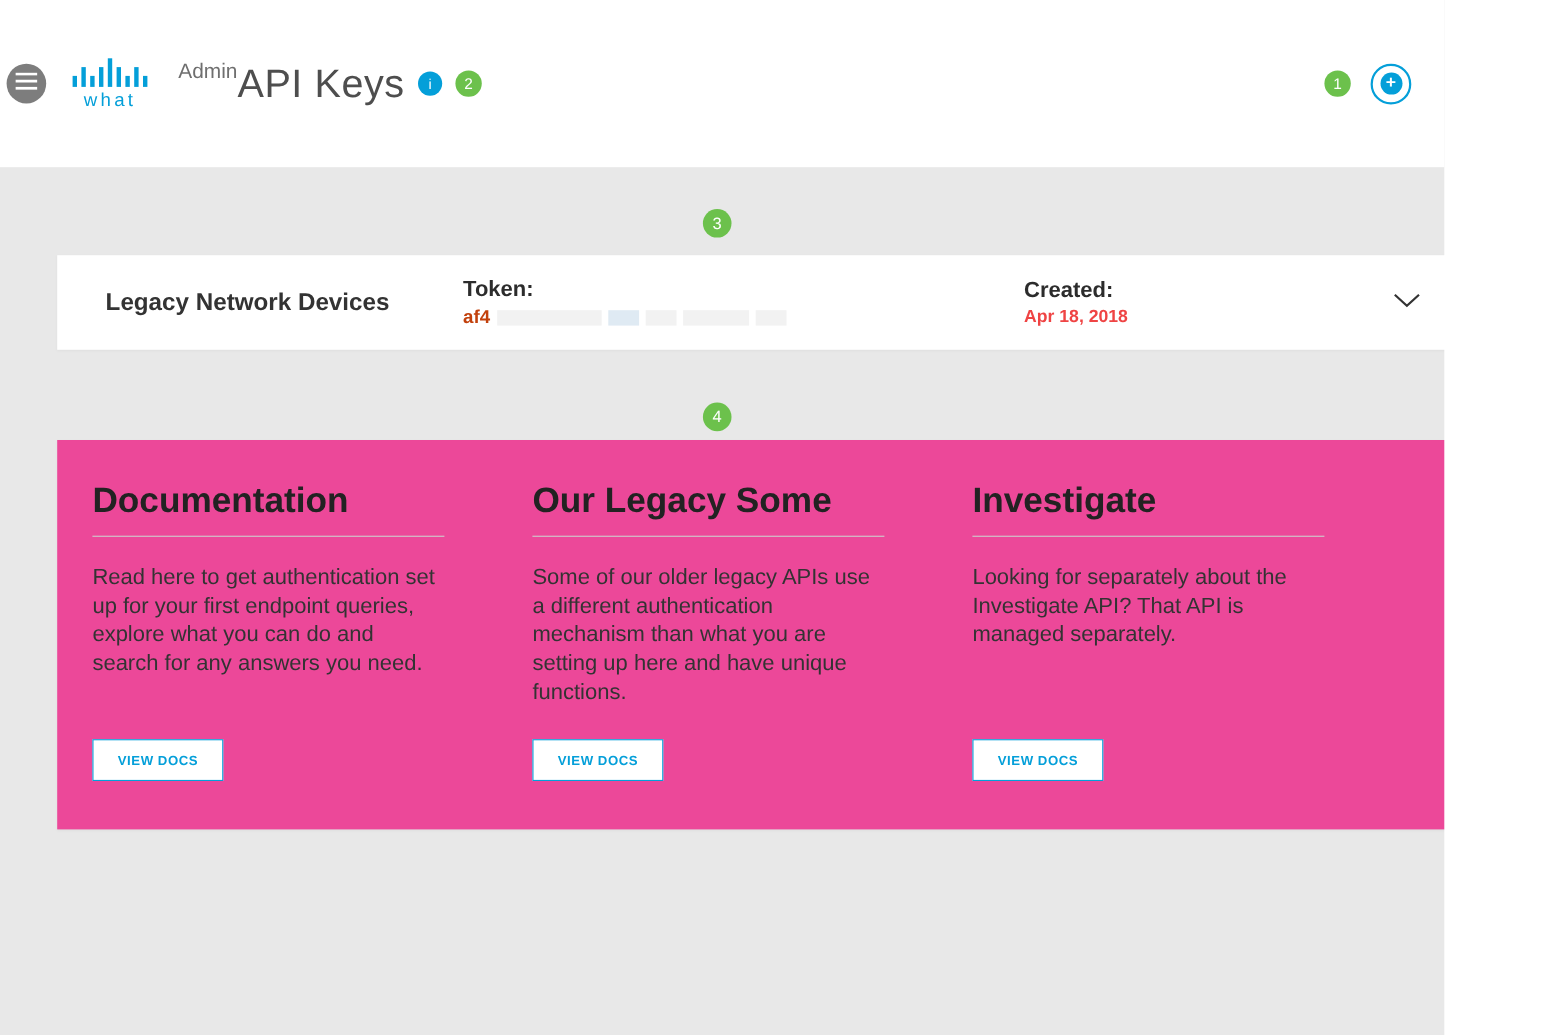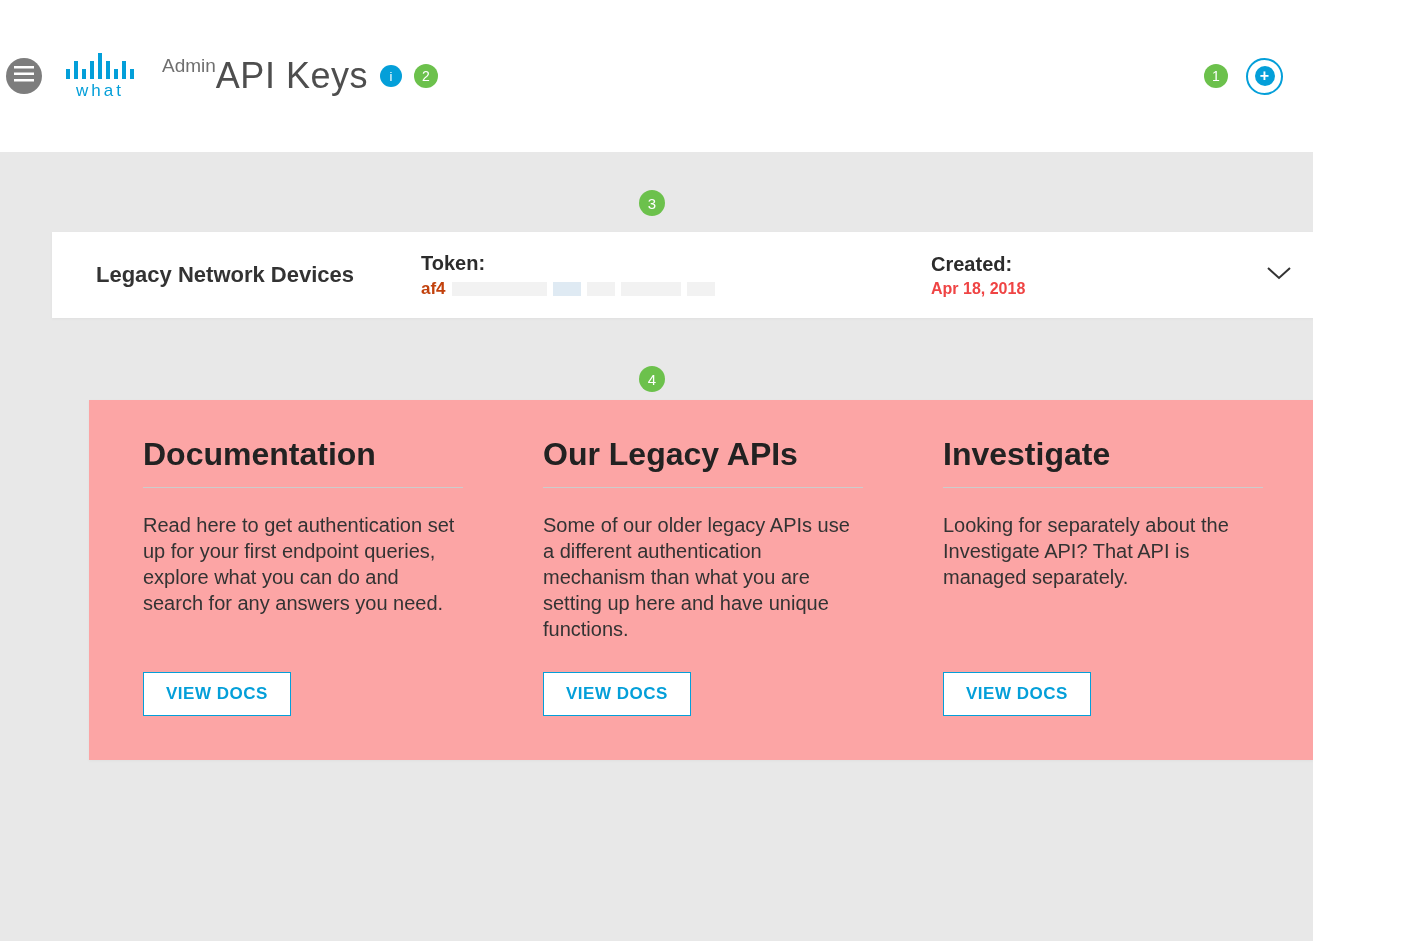--- a/index.html
+++ b/index.html
@@ -137,47 +137,46 @@
   .mask.m4 { width:60px; }
   .mask.m5 { width:28px; }
 
   .created-col { flex-shrink:0;margin-left:40px; }
   .created-val { font-size:16px; color:#ef4444; margin-top:4px; }
 
   .chevron-col { margin-left:auto; padding-right:0; }
   .chevron-col svg { width:26px; height:16px; }
 
   .docs-panel {
-    background:#fca5a5;
-    padding: 36px 44px 44px 54px;
+    background:#ec4899;
+    padding: 36px 44px 44px 32px;
     display:flex;
     gap: 80px;
     box-shadow: 0 1px 3px rgba(0,0,0,0.04);
-    margin-left: 37px;
   }
   .doc-card { flex: 0 0 320px; }
   .doc-title {
     font-size: 32px;
     font-weight: 700;
     color:#222;
     padding-bottom: 14px;
     border-bottom: 1px solid #ccc;
     margin-bottom: 24px;
   }
   .doc-body {
     font-size: 20px;
     line-height: 1.3;
     color:#333;
     min-height: 140px;
   }
   .view-docs-btn {
     display:inline-block;
     border: 1.5px solid #049fd9;
     color:#049fd9;
-    font-size:17px;
+    font-size:12px;
     font-weight:700;
     letter-spacing:0.5px;
     padding: 11px 22px;
     cursor:pointer;
     margin-top: 20px;
     background:#fff;
   }
 
   .right-edge {
     position:absolute; top:0; right:0; width:90px; height:941px; background:#fff;
@@ -267,21 +266,21 @@
     <span class="green-circle">4</span>
   </div>
 
   <div class="docs-panel">
     <div class="doc-card">
       <div class="doc-title">Documentation</div>
       <div class="doc-body">Read here to get authentication set up for your first endpoint queries, explore what you can do and search for any answers you need.</div>
       <div class="view-docs-btn">VIEW DOCS</div>
     </div>
     <div class="doc-card">
-      <div class="doc-title">Our Legacy APIs</div>
+      <div class="doc-title">Our Legacy Some</div>
       <div class="doc-body">Some of our older legacy APIs use a different authentication mechanism than what you are setting up here and have unique functions.</div>
       <div class="view-docs-btn">VIEW DOCS</div>
     </div>
     <div class="doc-card">
       <div class="doc-title">Investigate</div>
       <div class="doc-body">Looking for separately about the Investigate API? That API is managed separately.</div>
       <div class="view-docs-btn">VIEW DOCS</div>
     </div>
   </div>
 

